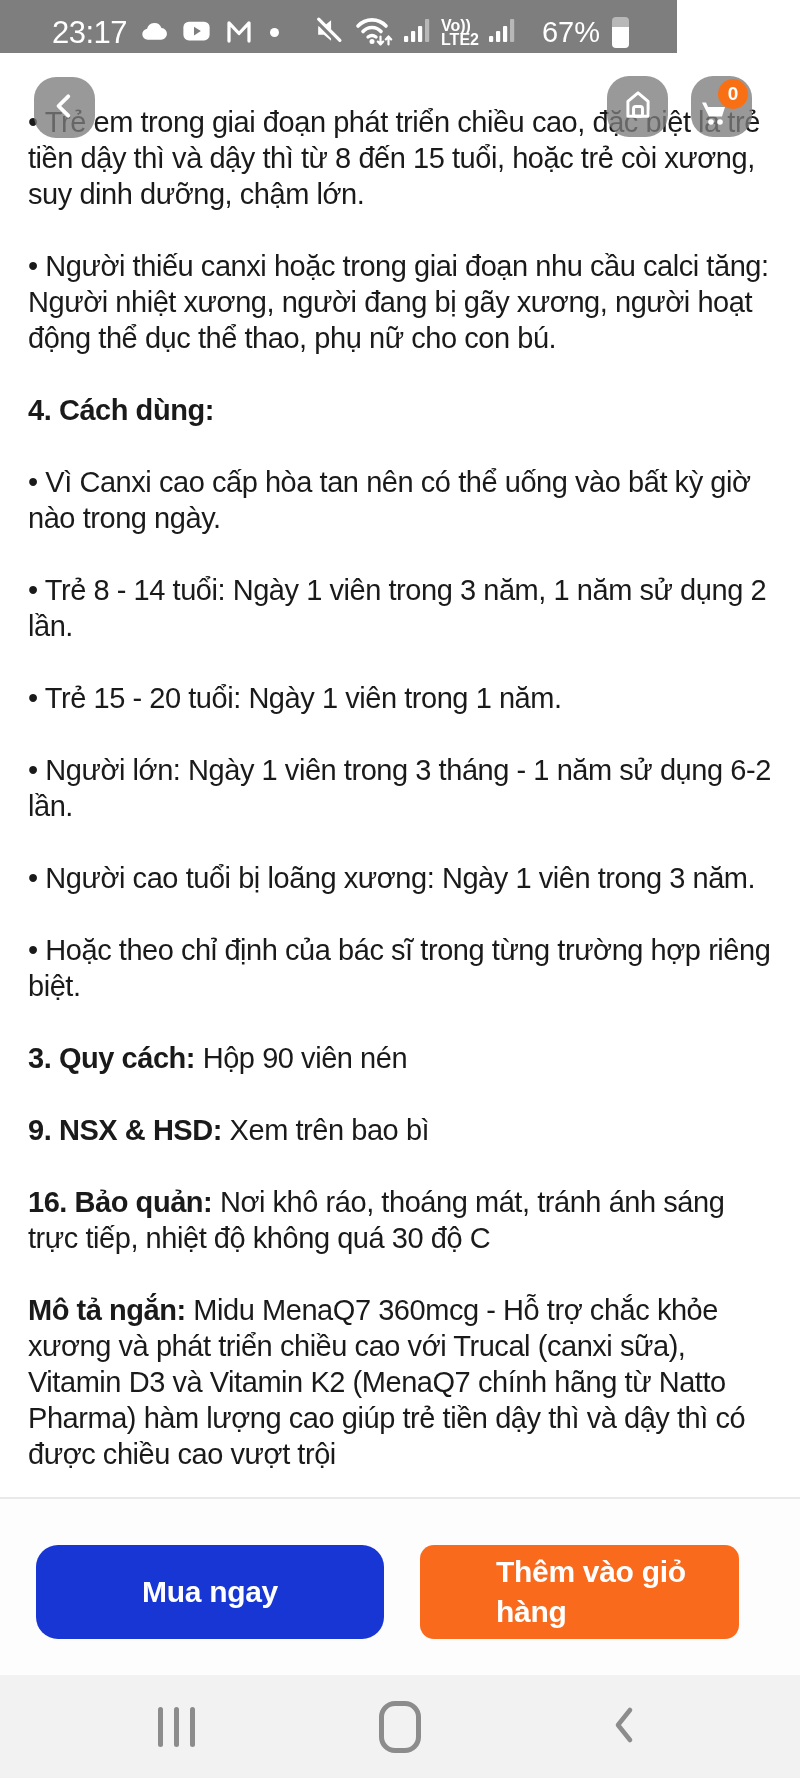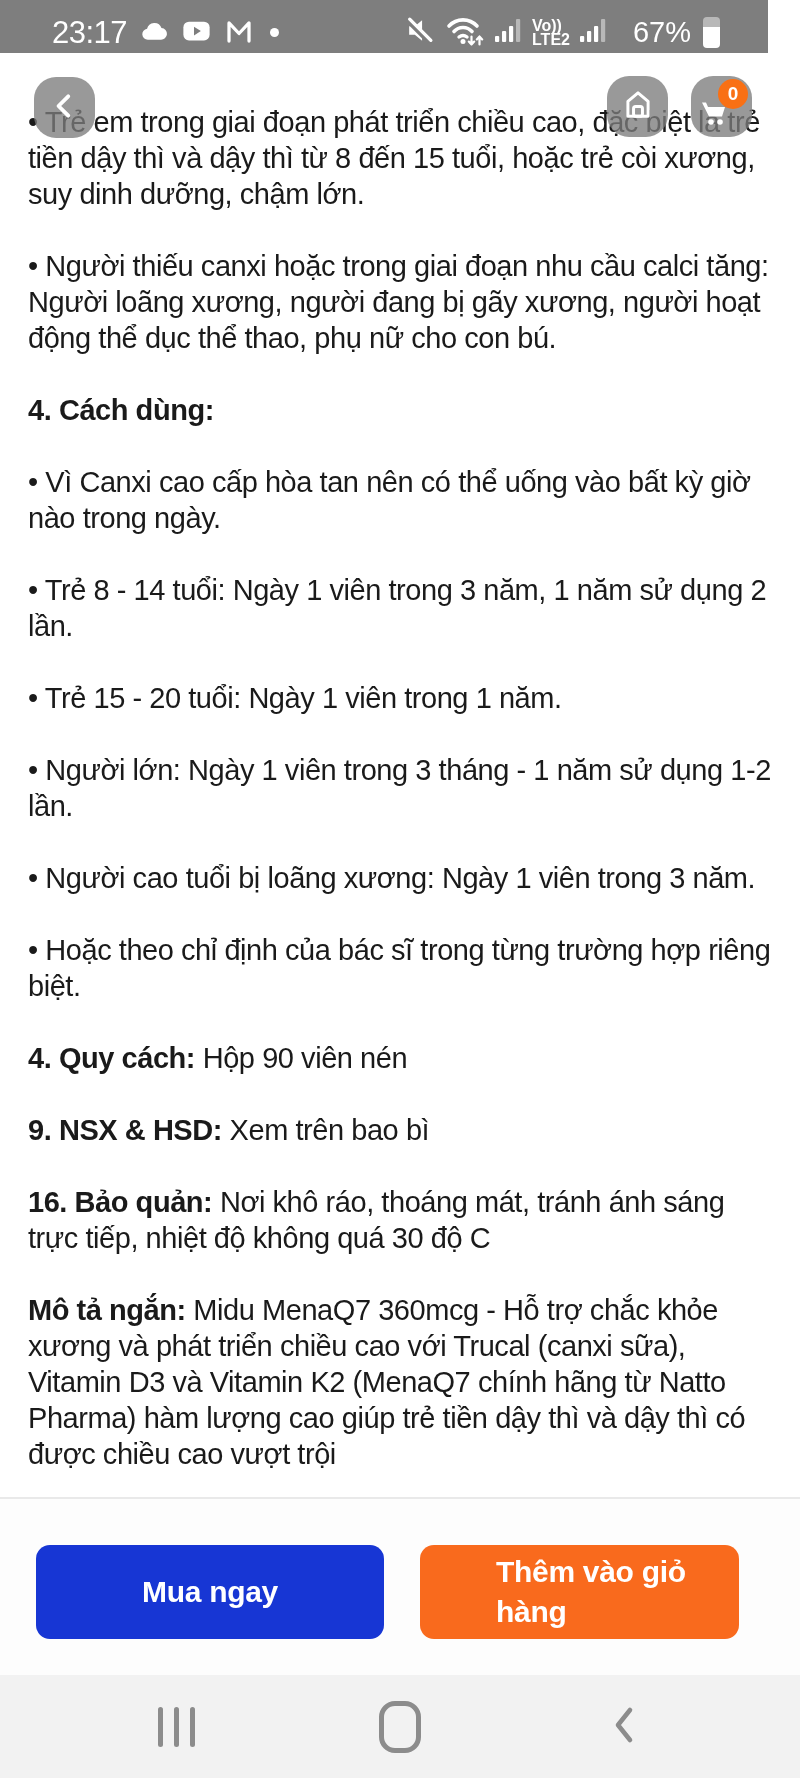--- a/index.html
+++ b/index.html
@@ -5,21 +5,21 @@
   html,body { margin:0; padding:0; background:#ccc; }
   .screen {
     position:relative; width:800px; height:1778px; margin:0 auto;
     background:#fff; overflow:hidden;
     font-family:"Liberation Sans", sans-serif;
     -webkit-font-smoothing:antialiased;
   }
 
   
   .status-bar {
-    position:absolute; top:0; left:0; width:768px; height:53px;
+    position:absolute; top:0; left:0; width:677px; height:53px;
     display:flex; align-items:center; justify-content:space-between;
     padding:12px 48px 0 52px; box-sizing:border-box; color:#fff;
   }
   .sb-left  { display:flex; align-items:center; gap:12px; }
   .sb-right { display:flex; align-items:center; gap:10px; }
   .sb-time  { font-size:31px; letter-spacing:-0.5px; }
   .sb-dot   { width:9px; height:9px; border-radius:50%; background:#fff; margin-left:4px; }
   .volte { font-size:16px; line-height:14px; font-weight:bold; letter-spacing:0; }
   .sb-batt-pct { font-size:29px; margin-left:16px; }
   .battery {
@@ -52,21 +52,21 @@
   .description p { margin:0 0 36px 0; }
   .description b { font-weight:bold; }
 
   
   .action-bar {
     position:absolute; top:1497px; left:0; width:800px; height:178px;
     background:#fdfdfd; border-top:2px solid #e9e9e9; box-sizing:border-box; z-index:4;
   }
   .btn-buy {
     position:absolute; left:36px; top:46px; width:348px; height:94px;
-    border:none; border-radius:14px; color:#fff; cursor:pointer;
+    border:none; border-radius:22px; color:#fff; cursor:pointer;
     font-family:inherit; font-size:30px; font-weight:bold; letter-spacing:-0.3px;
     display:flex; align-items:center; justify-content:center;
   }
   .btn-addcart {
     position:absolute; left:420px; top:46px; width:319px; height:94px;
     border:none; border-radius:14px; color:#fff; cursor:pointer;
     font-family:inherit; font-size:30px; font-weight:bold; letter-spacing:-0.3px;
     display:flex; align-items:center; justify-content:flex-start;
     padding:0 30px 0 76px; box-sizing:border-box; text-align:left; line-height:40px;
   }
@@ -175,29 +175,29 @@
         <path d="M5 5.5h4l2 4.5H28l-3 9.5H12z" fill="#fff"></path>
         <circle cx="14" cy="25" r="2.8" fill="#fff"></circle>
         <circle cx="23" cy="25" r="2.8" fill="#fff"></circle>
       </svg>
     </span>
     <span class="cart-badge" style="background: rgb(249, 112, 20);">0</span>
   </button>
 
   <div class="description">
       <p>• Trẻ em trong giai đoạn phát triển chiều cao, đặc biệt là trẻ tiền dậy thì và dậy thì từ 8 đến 15 tuổi, hoặc trẻ còi xương, suy dinh dưỡng, chậm lớn.</p>
-      <p>• Người thiếu canxi hoặc trong giai đoạn nhu cầu calci tăng: Người loãng xương, người đang bị gãy xương, người hoạt động thể dục thể thao, phụ nữ cho con bú.</p>
+      <p>• Người thiếu canxi hoặc trong giai đoạn nhu cầu calci tăng: Người nhiệt xương, người đang bị gãy xương, người hoạt động thể dục thể thao, phụ nữ cho con bú.</p>
       <p><b>4. Cách dùng:</b></p>
       <p>• Vì Canxi cao cấp hòa tan nên có thể uống vào bất kỳ giờ nào trong ngày.</p>
       <p>• Trẻ 8 - 14 tuổi: Ngày 1 viên trong 3 năm, 1 năm sử dụng 2 lần.</p>
       <p>• Trẻ 15 - 20 tuổi: Ngày 1 viên trong 1 năm.</p>
-      <p>• Người lớn: Ngày 1 viên trong 3 tháng - 1 năm sử dụng 1-2 lần.</p>
+      <p>• Người lớn: Ngày 1 viên trong 3 tháng - 1 năm sử dụng 6-2 lần.</p>
       <p>• Người cao tuổi bị loãng xương: Ngày 1 viên trong 3 năm.</p>
       <p>• Hoặc theo chỉ định của bác sĩ trong từng trường hợp riêng biệt.</p>
-      <p><b>4. Quy cách:</b> Hộp 90 viên nén</p>
+      <p><b>3. Quy cách:</b> Hộp 90 viên nén</p>
       <p><b>9. NSX &amp; HSD:</b> Xem trên bao bì</p>
       <p><b>16. Bảo quản:</b> Nơi khô ráo, thoáng mát, tránh ánh sáng trực tiếp, nhiệt độ không quá 30 độ C</p>
       <p><b>Mô tả ngắn:</b> Midu MenaQ7 360mcg - Hỗ trợ chắc khỏe xương và phát triển chiều cao với  Trucal (canxi sữa), Vitamin D3 và Vitamin K2 (MenaQ7 chính hãng từ Natto Pharma) hàm lượng cao giúp trẻ tiền dậy thì và dậy thì có được chiều cao vượt trội</p>
     </div>
 
   <div class="action-bar">
     <button class="btn-buy" style="background: rgb(23, 54, 212);">
       <span>Mua ngay</span>
     </button>
     <button class="btn-addcart" style="background: rgb(249, 106, 29);">

